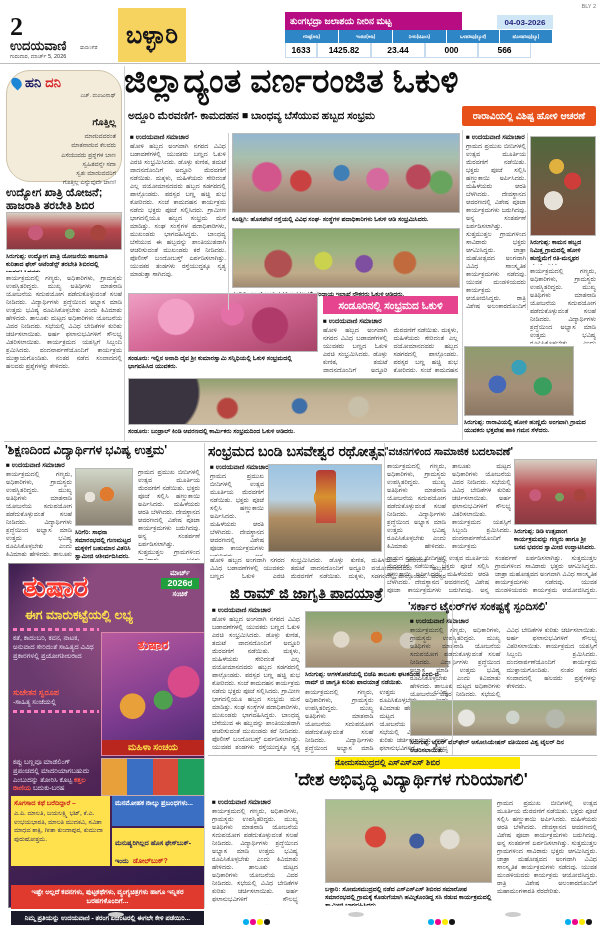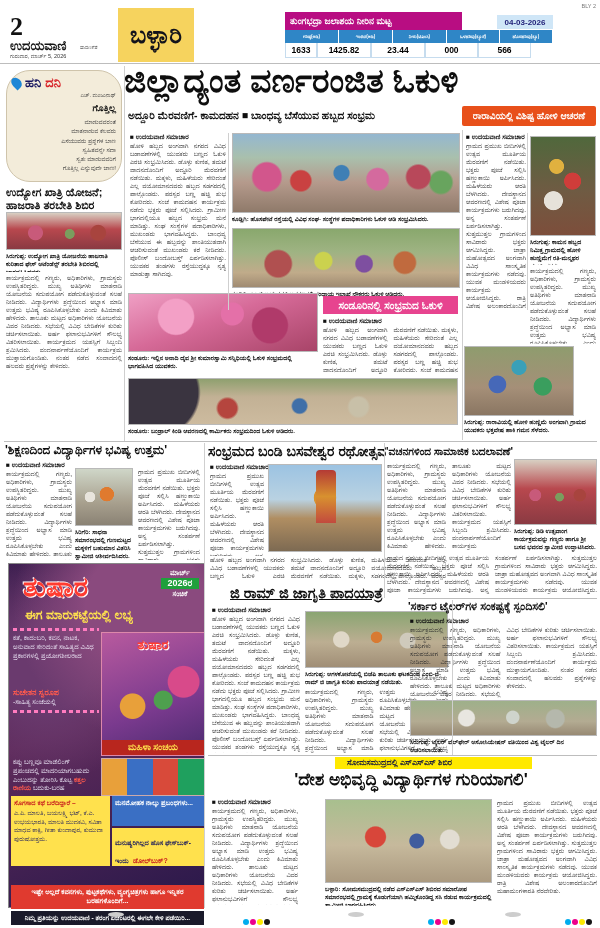--- a/index.html
+++ b/index.html
@@ -19,21 +19,21 @@
   .wt-title{background:#b80d82;color:#fff;font-weight:bold;font-size:9px;display:flex;align-items:center;padding-left:5px;}
   .wt-date{background:#cfe6f7;color:#23237a;font-weight:bold;font-size:8px;display:flex;align-items:center;justify-content:center;}
   .wt-h{background:#2f86c6;color:#fff;font-size:4.6px;font-weight:bold;display:flex;align-items:center;justify-content:center;border-right:1px solid #fff;box-sizing:border-box;}
   .wt-v{background:#fff;color:#000;font-size:8.5px;font-weight:bold;display:flex;align-items:center;justify-content:center;border:1px solid #c6dcee;border-top:none;box-sizing:border-box;}
   
   .hani{background:#f3ecda;border:1px solid #cfc4ab;box-sizing:border-box;padding:4px 5px;}
   .drop{width:9px;height:12px;background:#1c86d6;border-radius:50% 50% 50% 0;transform:rotate(-45deg);display:inline-block;}
   
   .kicker{background:#e8501a;color:#fff;font-weight:bold;font-size:9.5px;display:flex;align-items:center;justify-content:center;border-radius:2px;}
   .banner-pink{background:#e7448f;color:#fff;font-weight:bold;font-size:10.5px;display:flex;align-items:center;justify-content:center;}
-  .kicker-yellow{background:#ffe900;color:#20203a;font-weight:bold;font-size:8px;display:flex;align-items:center;padding-left:12px;}
+  .kicker-yellow{background:#ffe900;color:#20203a;font-weight:bold;font-size:8px;display:flex;align-items:center;padding-left:0;}
   
   .ph-holi1{background:radial-gradient(circle at 15% 55%,#d2568c 0 7%,transparent 8%),radial-gradient(circle at 30% 60%,#c94141 0 6%,transparent 7%),radial-gradient(circle at 48% 50%,#3f7fb5 0 6%,transparent 7%),radial-gradient(circle at 64% 58%,#d46a9e 0 7%,transparent 8%),radial-gradient(circle at 82% 55%,#b8485a 0 6%,transparent 7%),radial-gradient(circle at 92% 62%,#68a45e 0 5%,transparent 6%),linear-gradient(180deg,#94b7d0 0%,#a9c0ad 30%,#b59a8c 62%,#8f7a6a 100%);}
   .ph-holi2{background:radial-gradient(circle at 20% 60%,#b05050 0 7%,transparent 8%),radial-gradient(circle at 40% 55%,#cbd24e 0 6%,transparent 7%),radial-gradient(circle at 58% 60%,#7e4fa0 0 6%,transparent 7%),radial-gradient(circle at 76% 58%,#c06a3e 0 6%,transparent 7%),linear-gradient(180deg,#89a86d 0%,#9fb383 40%,#c0ab8a 75%,#a08b72 100%);}
   .ph-deity{background:radial-gradient(circle at 40% 30%,#e0b13f 0 9%,transparent 10%),radial-gradient(circle at 65% 45%,#cf3d3a 0 12%,transparent 13%),radial-gradient(circle at 35% 65%,#e6e2da 0 12%,transparent 13%),linear-gradient(180deg,#50683c 0%,#6f5b43 55%,#7d4e3b 100%);}
   .ph-pink{background:radial-gradient(circle at 25% 40%,#f3a0c6 0 12%,transparent 13%),radial-gradient(circle at 55% 35%,#e470a8 0 10%,transparent 11%),radial-gradient(circle at 75% 55%,#b03a6a 0 12%,transparent 13%),linear-gradient(160deg,#ef9fc4 0%,#d66a98 45%,#a84468 100%);}
   .ph-fair{background:radial-gradient(circle at 8% 30%,#3a3440 0 14%,transparent 15%),radial-gradient(circle at 30% 65%,#b5453e 0 4%,transparent 5%),radial-gradient(circle at 52% 60%,#3f6fa8 0 4%,transparent 5%),radial-gradient(circle at 70% 62%,#c8c0a8 0 4%,transparent 5%),linear-gradient(180deg,#8fa06f 0%,#c2b195 40%,#cdbb9f 100%);}
   .ph-edu{background:radial-gradient(circle at 55% 45%,#e07a2e 0 16%,transparent 17%),radial-gradient(circle at 25% 50%,#e8e4dc 0 10%,transparent 11%),linear-gradient(180deg,#cfd6c8 0%,#a8a08e 60%,#8a8274 100%);}
   .ph-chariot{background:radial-gradient(circle at 50% 38%,#d8912f 0 14%,transparent 15%),linear-gradient(180deg,#9cc3e2 0%,#b9d2e2 40%,#b08e62 62%,#7d6a52 100%);}
   .ph-chariot:after{content:"";position:absolute;left:42%;top:6%;width:18%;height:62%;background:linear-gradient(180deg,#b43a35 0%,#d8912f 50%,#c24a3e 100%);border-radius:4px 4px 0 0;}
   .ph-walk{background:radial-gradient(circle at 25% 50%,#e0d8c8 0 7%,transparent 8%),radial-gradient(circle at 50% 46%,#d87a32 0 7%,transparent 8%),radial-gradient(circle at 72% 52%,#cfcabc 0 7%,transparent 8%),linear-gradient(180deg,#8aa572 0%,#bcae92 55%,#a08e76 100%);}
@@ -60,21 +60,21 @@
 </head>
 <body>
 
 <div class="abs" style="left:556px;top:3px;width:40px;font-size:5.5px;color:#777;text-align:right;">BLY 2</div>
 
 <div class="abs" style="left:10px;top:12px;font-size:26px;font-weight:bold;color:#111;font-family:'Liberation Serif','DejaVu Serif',serif;">2</div>
 <div class="abs" style="left:10px;top:38px;font-size:13px;font-weight:bold;color:#161616;">ಉದಯವಾಣಿ</div>
 <div class="abs" style="left:80px;top:44px;font-size:5px;color:#333;">ದಾವಣಗೆರೆ</div>
 <div class="abs" style="left:10px;top:53px;font-size:5.5px;color:#333;">ಗುರುವಾರ, ಮಾರ್ಚ್ 5, 2026</div>
 
-<div class="abs yellowbox" style="left:118px;top:8px;width:76px;height:54px;">
+<div class="abs yellowbox" style="left:118px;top:8px;width:68px;height:54px;">
   <span style="font-size:24px;font-weight:bold;color:#13131b;">ಬಳ್ಳಾರಿ</span>
 </div>
 
 <div class="abs wt-title" style="left:285px;top:12px;width:172px;height:18px;">ತುಂಗಭದ್ರಾ ಜಲಾಶಯ ನೀರಿನ ಮಟ್ಟ</div>
 <div class="abs wt-date" style="left:497px;top:15px;width:56px;height:14px;">04-03-2026</div>
 
 <div class="abs" style="left:285px;top:30px;width:268px;height:13px;display:flex;">
   <div class="wt-h" style="width:54px;">ಗರಿಷ್ಠ(ಅಡಿ)</div>
   <div class="wt-h" style="width:54px;">ಇಂದಿನ(ಅಡಿ)</div>
   <div class="wt-h" style="width:54px;">ನೀರು(ಟಿಎಂಸಿ)</div>
@@ -91,21 +91,21 @@
 
 <div class="hrule" style="left:0;top:63px;width:600px;"></div>
 
 <div class="abs hani" style="left:6px;top:70px;width:116px;height:112px;border-radius:24px;">
   <div style="display:flex;align-items:center;gap:4px;">
     <span class="drop"></span>
     <span style="font-size:13px;font-weight:bold;color:#14145e;">ಹನಿ</span>
     <span style="font-size:13px;font-weight:bold;color:#d8262b;">ದನಿ</span>
   </div>
   <div style="font-size:5.5px;color:#333;text-align:right;margin-top:1px;">ಎಚ್. ಮಂಜುನಾಥ್</div>
-  <div style="font-size:9px;font-weight:bold;color:#111;text-align:right;margin-top:4px;">ಗೊತ್ತಿಲ್ಲ</div>
+  <div style="font-size:9px;font-weight:bold;color:#111;text-align:right;margin-top:18px;">ಗೊತ್ತಿಲ್ಲ</div>
   <div style="text-align:right;margin-top:3px;font-size:6.2px;color:#3a3a3a;line-height:1.5;">
     <div>ಮಾಡುವವರಂತೆ</div>
     <div>ಮಾತನಾಡುವ ಕೆಲವರು</div>
     <div>ಎಸೆಯುವರು ಪ್ರಶ್ನೆಗಳ ಬಾಣ</div>
     <div>ಸ್ವಹಿತವನ್ನೇ ಸದಾ</div>
     <div>ಸ್ವತಃ ಮಾಡುವವರಿಗೆ</div>
     <div>ಗೊತ್ತಿಲ್ಲ ಎನ್ನುವುದೇ ಜಾಣ!</div>
   </div>
 </div>
 

